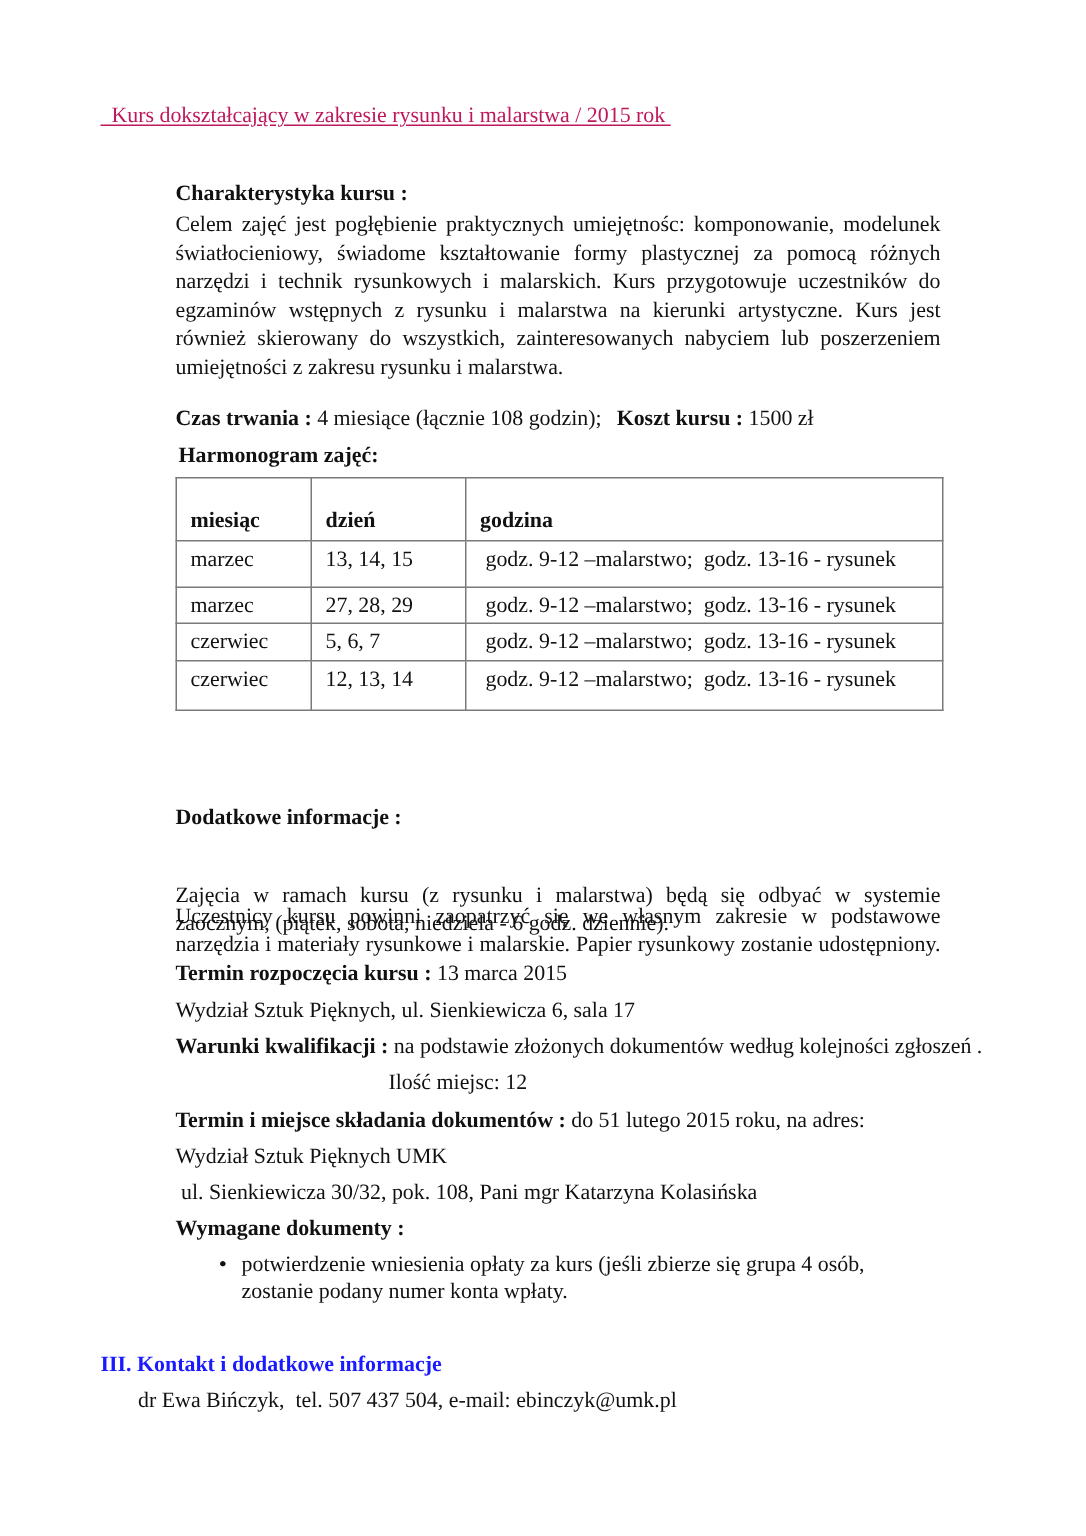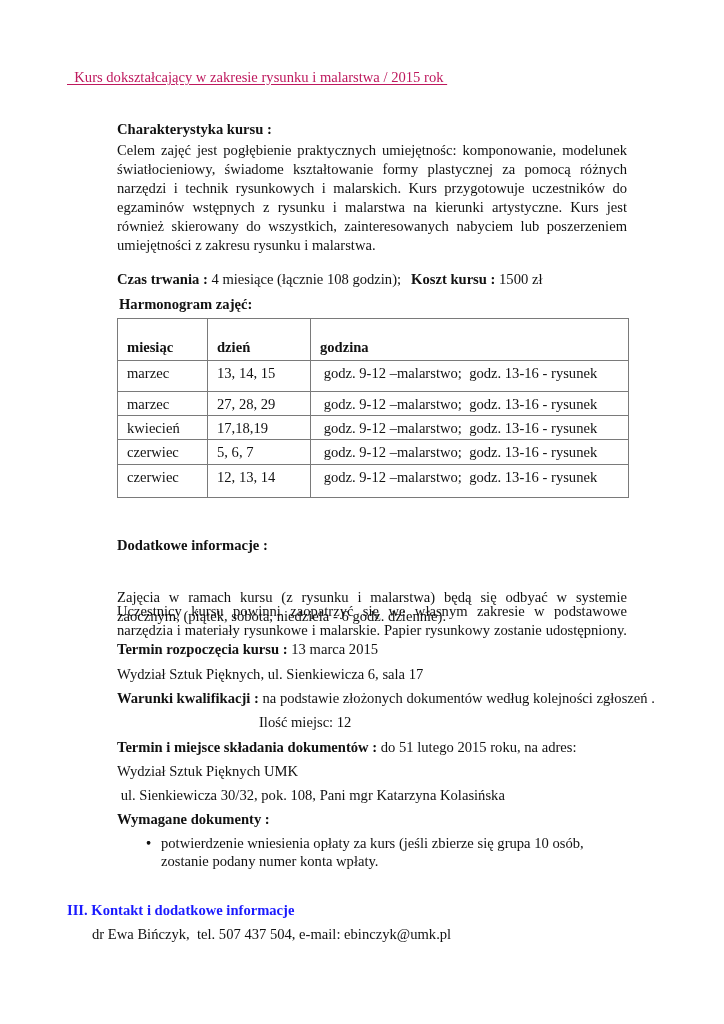--- a/index.html
+++ b/index.html
@@ -70,25 +70,20 @@
     <tr style="height:31px;">
       <td>marzec</td>
       <td>13, 14, 15</td>
       <td style="white-space:pre;"> godz. 9-12 –malarstwo;  godz. 13-16 - rysunek</td>
     </tr>
     <tr style="height:24px;">
       <td>marzec</td>
       <td>27, 28, 29</td>
       <td style="white-space:pre;"> godz. 9-12 –malarstwo;  godz. 13-16 - rysunek</td>
     </tr>
-    <tr style="height:24px;">
-      <td>kwiecień</td>
-      <td>17,18,19</td>
-      <td style="white-space:pre;"> godz. 9-12 –malarstwo;  godz. 13-16 - rysunek</td>
-    </tr>
     <tr style="height:25px;">
       <td>czerwiec</td>
       <td>5, 6, 7</td>
       <td style="white-space:pre;"> godz. 9-12 –malarstwo;  godz. 13-16 - rysunek</td>
     </tr>
     <tr style="height:33px;">
       <td>czerwiec</td>
       <td>12, 13, 14</td>
       <td style="white-space:pre;"> godz. 9-12 –malarstwo;  godz. 13-16 - rysunek</td>
     </tr>
@@ -110,17 +105,17 @@
 
 <div class="abs" style="left:117px; top:739px;">
   <span class="b">Termin i miejsce składania dokumentów :</span><span> do 51 lutego 2015 roku, na adres:</span>
 </div>
 <div class="abs" style="left:117px; top:763px;">Wydział Sztuk Pięknych UMK</div>
 <div class="abs" style="left:117px; top:787px; white-space:pre;"> ul. Sienkiewicza 30/32, pok. 108, Pani mgr Katarzyna Kolasińska</div>
 <div class="abs b" style="left:117px; top:811px;">Wymagane dokumenty :</div>
 
 <ul class="docs">
   <li><span class="bullet">•</span></li>
-  <li><span class="bullet">•</span><span>potwierdzenie wniesienia opłaty za kurs (jeśli zbierze się grupa 10 osób, zostanie podany numer konta wpłaty.</span></li>
+  <li><span class="bullet">•</span><span>potwierdzenie wniesienia opłaty za kurs (jeśli zbierze się grupa 4 osób, zostanie podany numer konta wpłaty.</span></li>
 </ul>
 
 <div class="abs section3">III. Kontakt i dodatkowe informacje</div>
 <div class="abs" style="left:92px; top:926px; white-space:pre;">dr Ewa Bińczyk,  tel. 507 437 504, e-mail: ebinczyk@umk.pl</div>
 
 </body></html>

